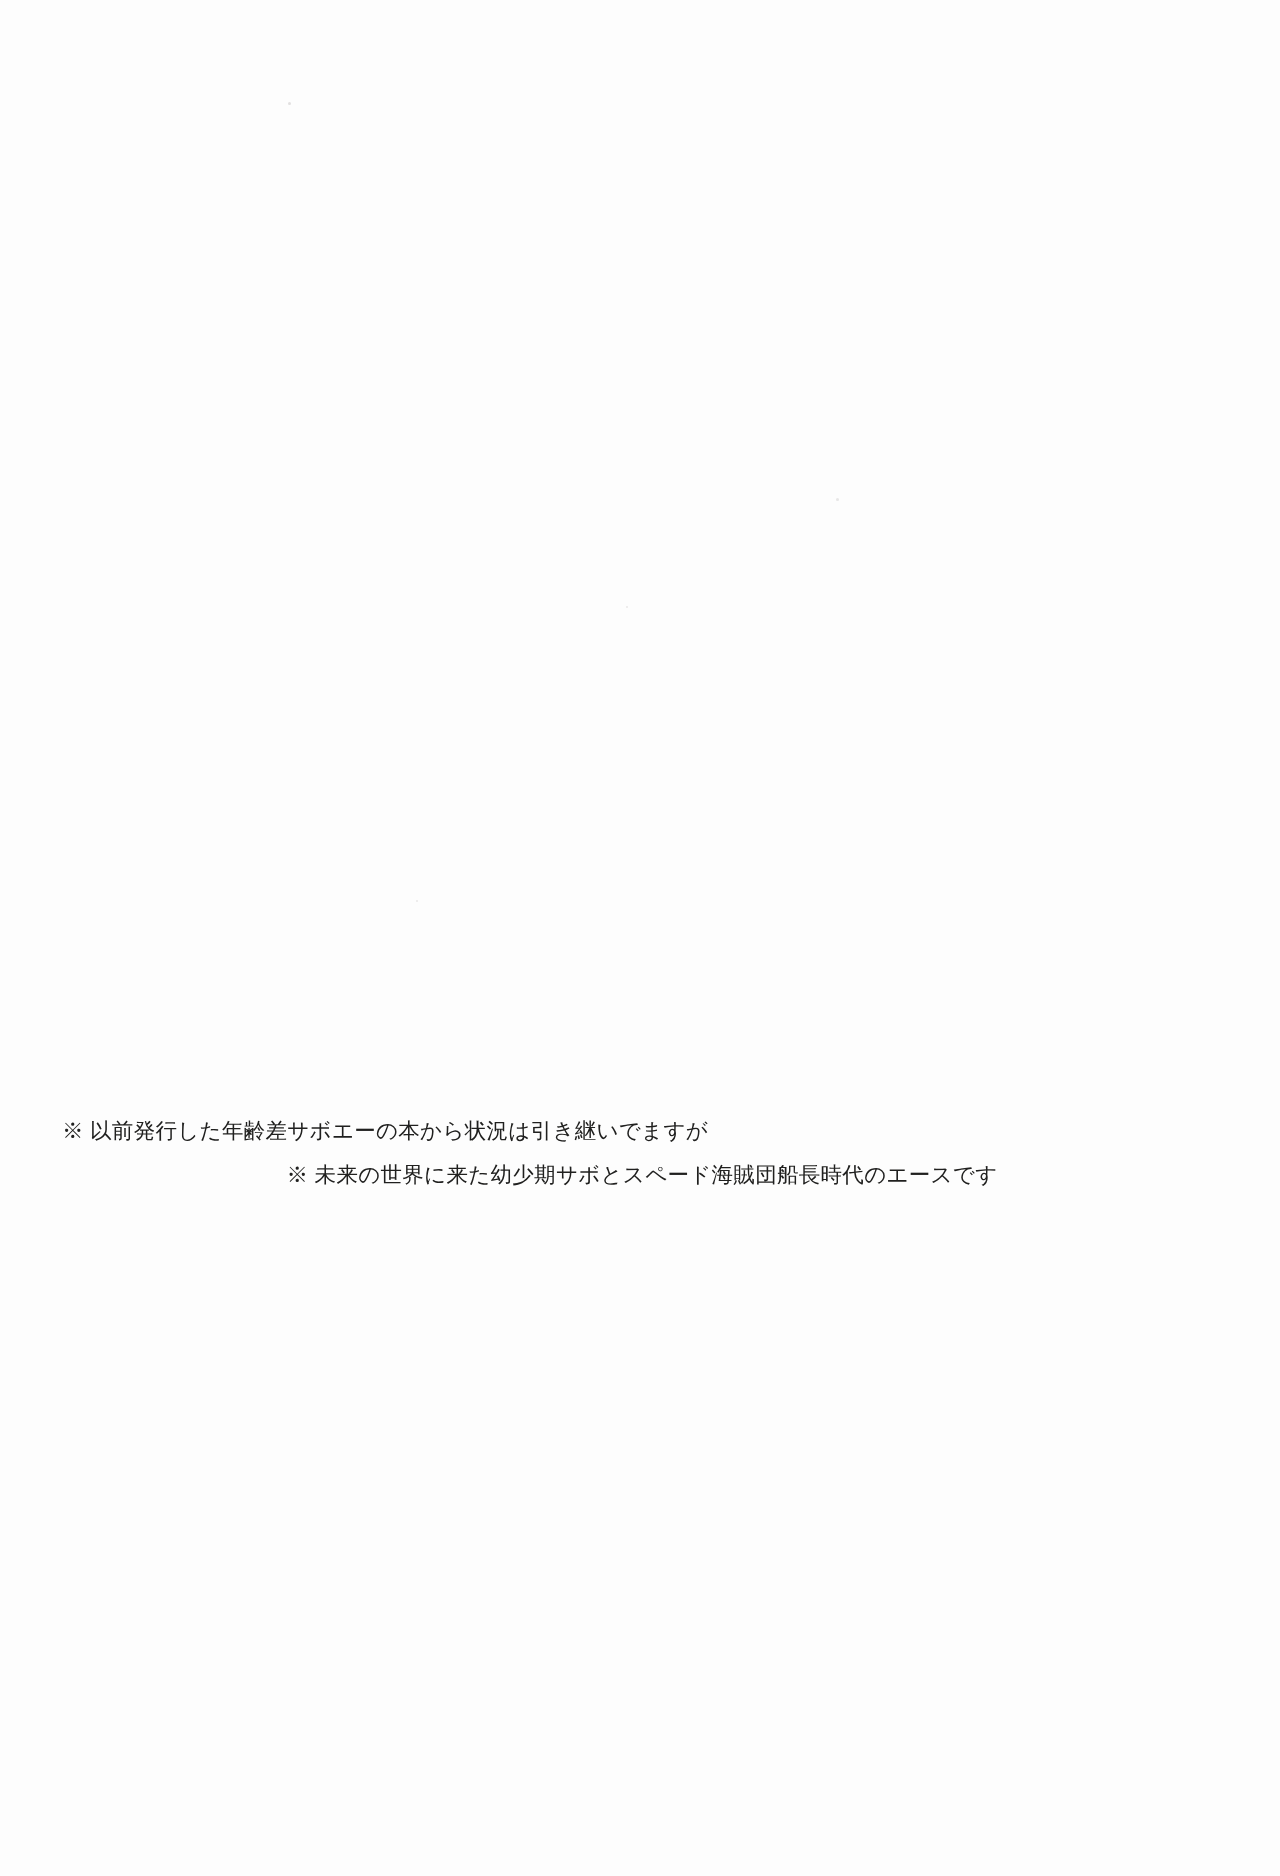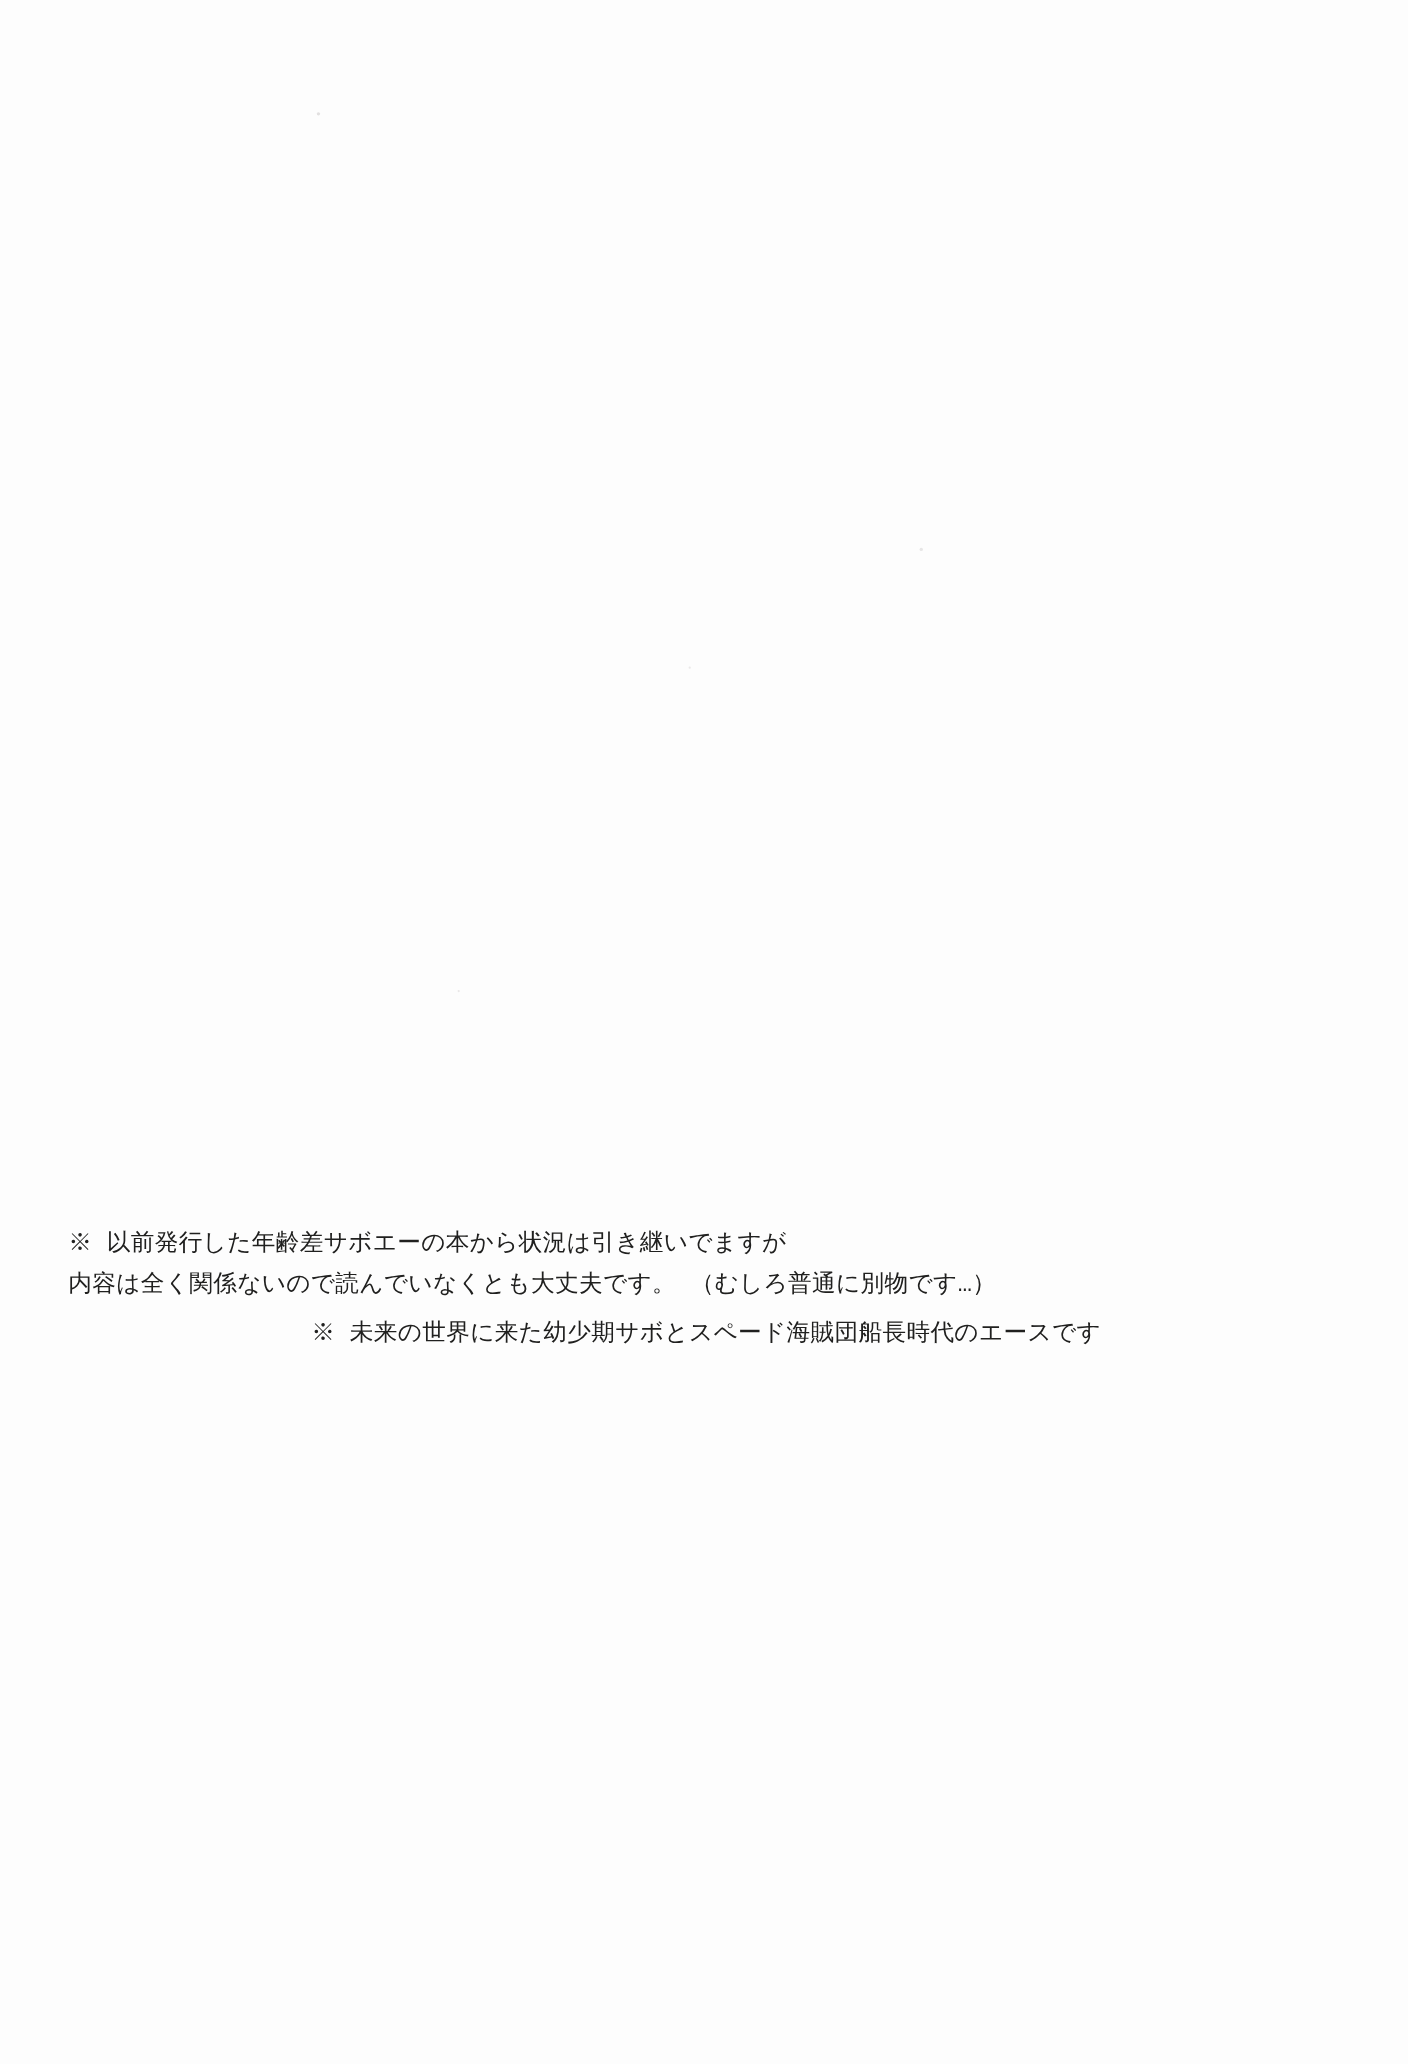--- a/index.html
+++ b/index.html
@@ -41,34 +41,33 @@
     left: 62px;
     top: 1112px;
     width: 1160px;
   }
   .note-line {
     font-size: 21.5px;
     line-height: 38px;
     letter-spacing: .3px;
     color: #20201f;
     white-space: pre;
-    font-family: Liberation Mono, monospace;
+    font-family: Liberation Sans, sans-serif;
   }
   .note-line.indent-1 { padding-left: 24px; }
   .note-line.gap-top  { margin-top: 6px; text-align: center; }
 </style>
 </head>
 <body>
 
 <div class="page">
 
   <span class="speck s1"></span>
   <span class="speck s2"></span>
   <span class="speck s3"></span>
   <span class="speck s4"></span>
 
   <div class="notes">
     <div class="note-line">※ 以前発行した年齢差サボエーの本から状況は引き継いでますが</div>
-    <div class="note-line">内容は全く関係ないので読んでいなくとも大丈夫です。 （むしろ普通に別物です…）</div>
     <div class="note-line gap-top">※ 未来の世界に来た幼少期サボとスペード海賊団船長時代のエースです</div>
   </div>
 
 </div>
 
 </body></html>

